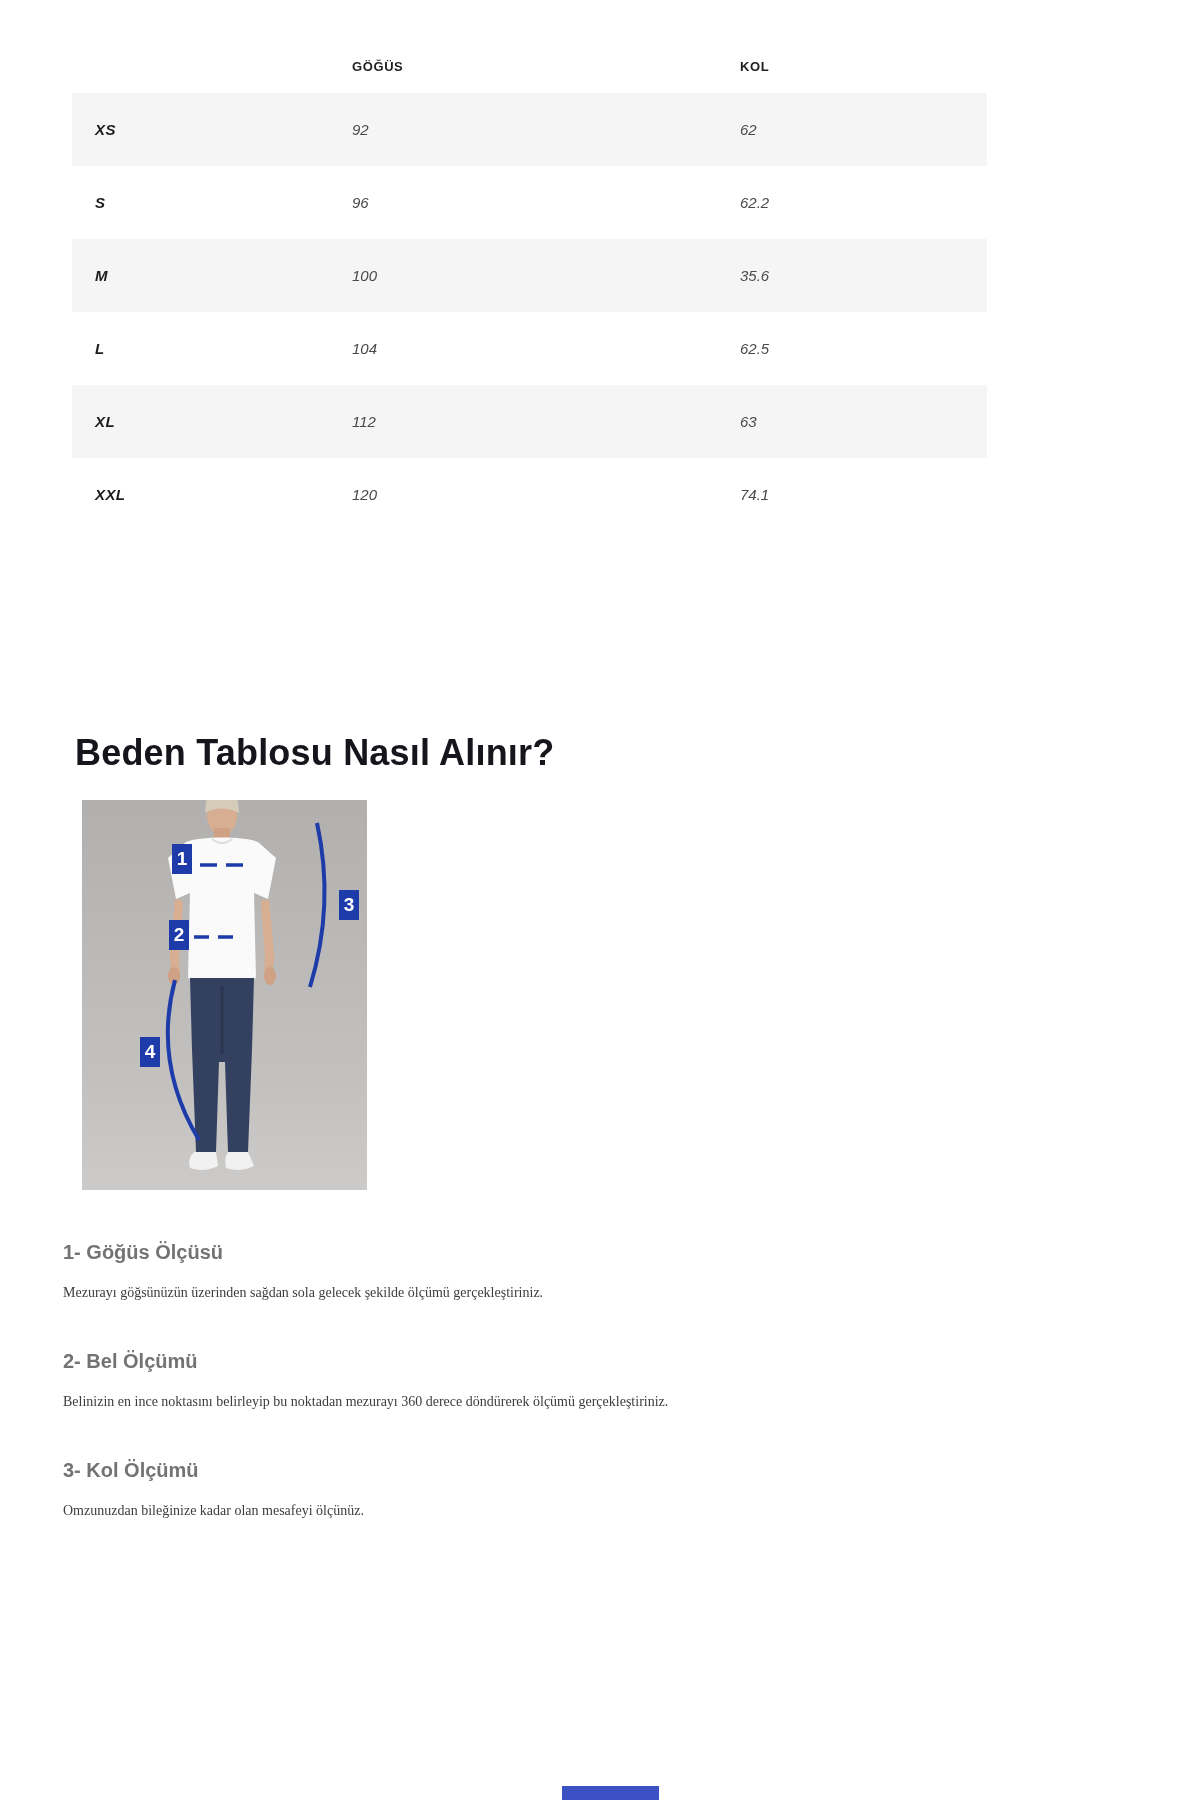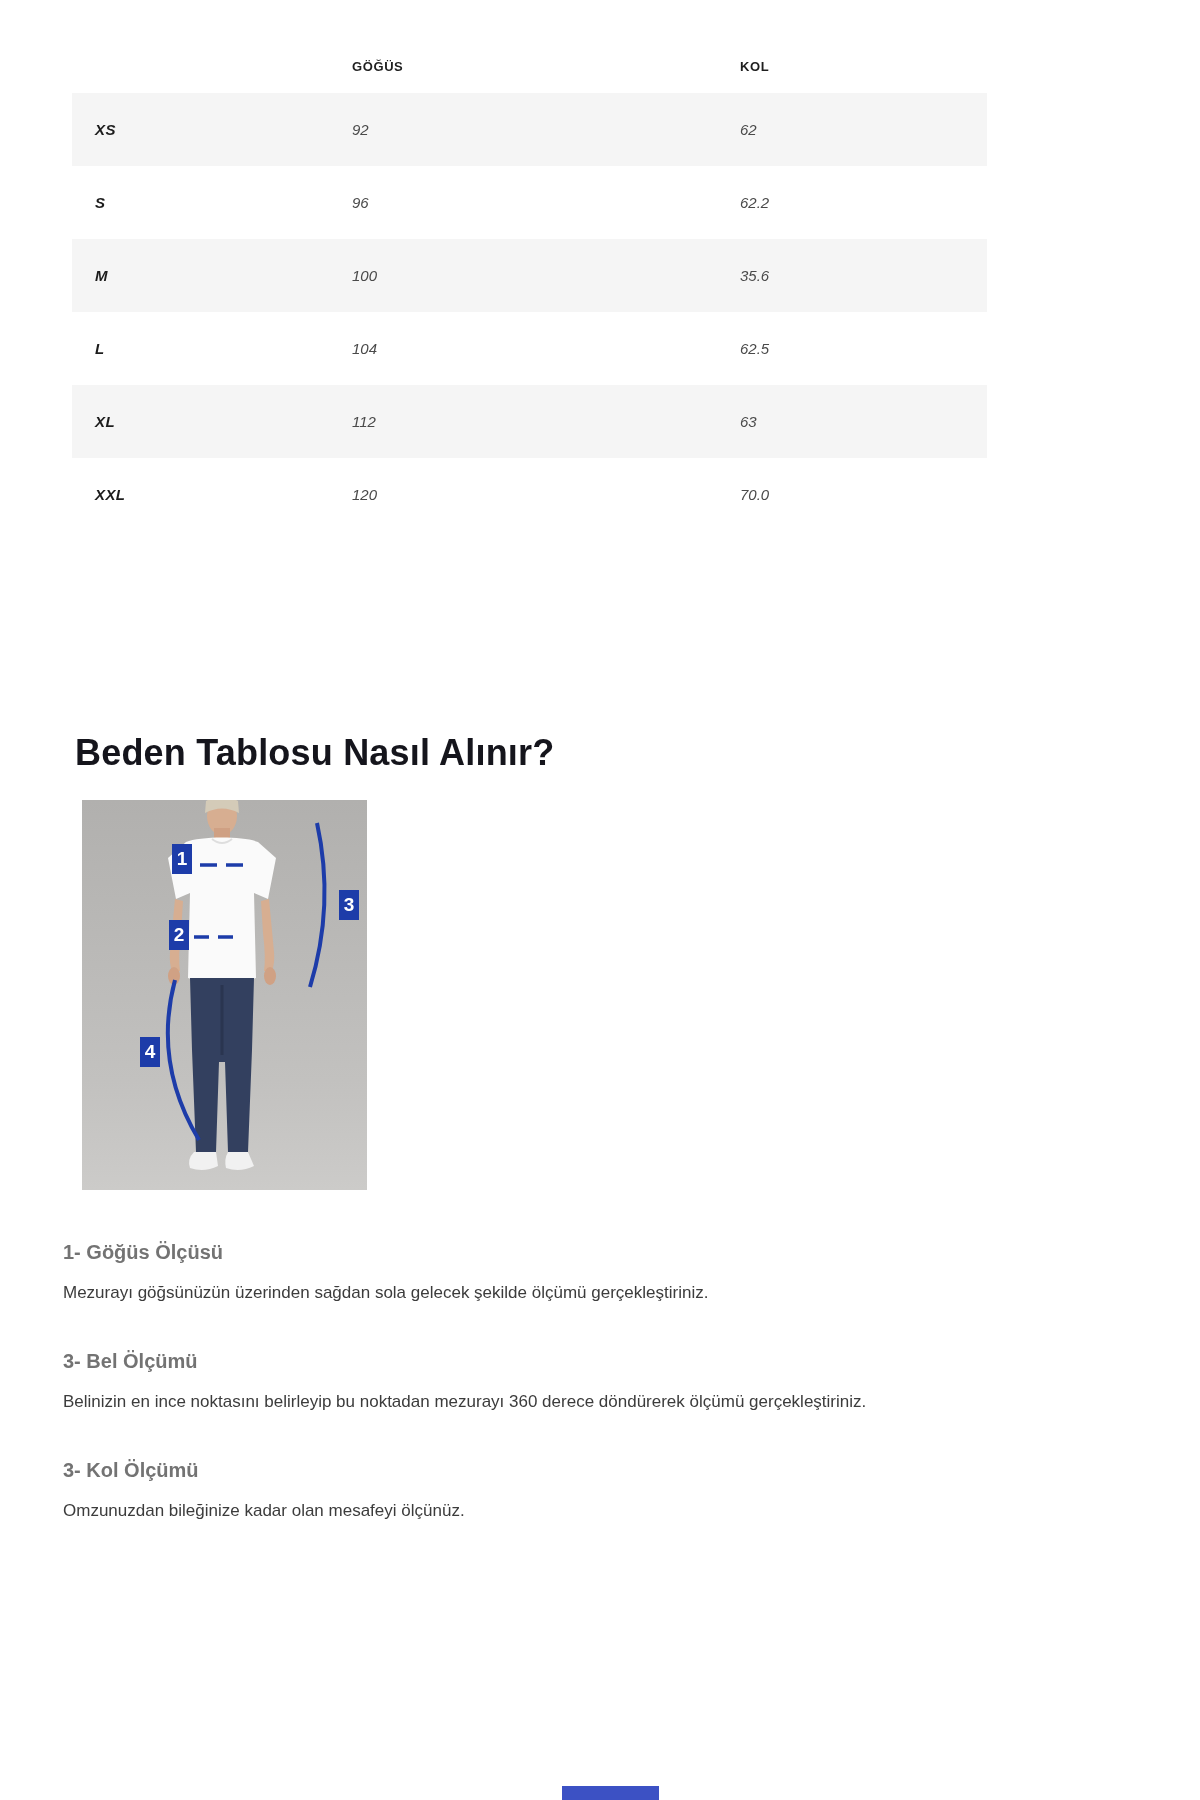--- a/index.html
+++ b/index.html
@@ -45,21 +45,21 @@
   }
   .m1 { left:90px;  top:44px; }
   .m2 { left:87px;  top:120px; }
   .m3 { left:257px; top:90px; }
   .m4 { left:58px;  top:237px; }
 
   
   .sections { position:absolute; left:46px; top:1232px; width:886px; }
   .m-section { margin-bottom:28px; }
   .m-heading { font-size:20px; color:#737373; line-height:40px; font-weight:bold; }
-  .m-body { font-size:17px; color:#3c3c3c; line-height:41px; }
+  .m-body { font-size:14px; color:#3c3c3c; line-height:41px;font-family:Liberation Serif, serif; }
 
   
   .bottom-bar {
     position:absolute; left:545px; top:1786px; width:97px; height:14px;
     background:var(--bottombar,#3c51c4);
   }
 </style>
 </head>
 <body>
 
@@ -100,21 +100,21 @@
           <td class="">62.5</td>
         </tr>
         <tr class="stripe">
           <td class="first size-label">XL</td>
           <td class="">112</td>
           <td class="">63</td>
         </tr>
         <tr>
           <td class="first size-label">XXL</td>
           <td class="">120</td>
-          <td class="">70.0</td>
+          <td class="">74.1</td>
         </tr>
       </tbody>
   </table>
 
   <div class="guide-title">Beden Tablosu Nasıl Alınır?</div>
 
   <div class="figure">
     <svg viewBox="0 0 285 390">
       <defs>
         <linearGradient id="bgGrad" x1="0" y1="0" x2="0" y2="1">
@@ -153,21 +153,21 @@
     <div class="marker m3">3</div>
     <div class="marker m4">4</div>
   </div>
 
   <div class="sections">
       <div class="m-section">
         <div class="m-heading">1- Göğüs Ölçüsü</div>
         <div class="m-body">Mezurayı göğsünüzün üzerinden sağdan sola gelecek şekilde ölçümü gerçekleştiriniz.</div>
       </div>
       <div class="m-section">
-        <div class="m-heading">3- Bel Ölçümü</div>
+        <div class="m-heading">2- Bel Ölçümü</div>
         <div class="m-body">Belinizin en ince noktasını belirleyip bu noktadan mezurayı 360 derece döndürerek ölçümü gerçekleştiriniz.</div>
       </div>
       <div class="m-section">
         <div class="m-heading">3- Kol Ölçümü</div>
         <div class="m-body">Omzunuzdan bileğinize kadar olan mesafeyi ölçünüz.</div>
       </div>
     </div>
 
   <div class="bottom-bar"></div>
 </div>

